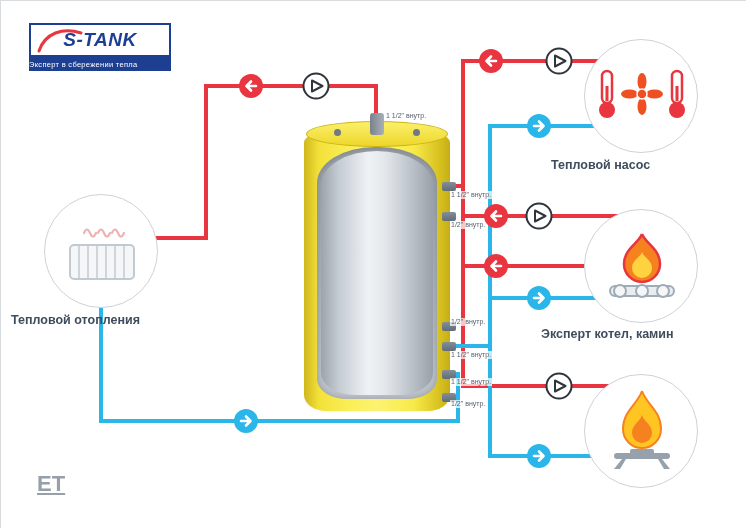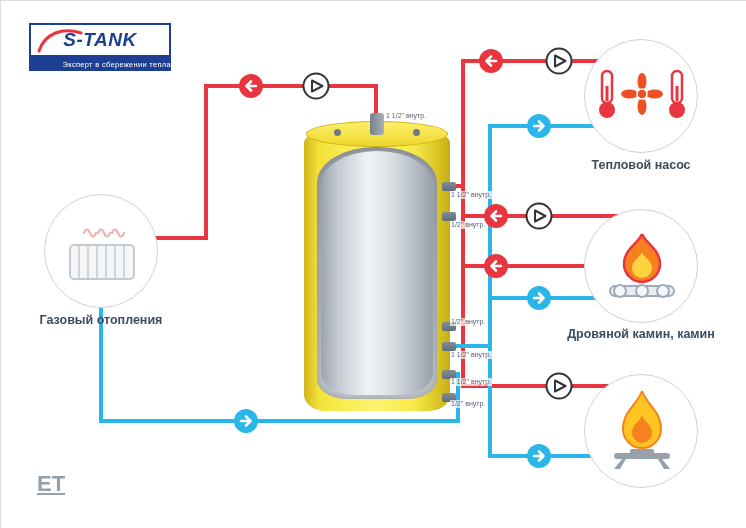--- a/index.html
+++ b/index.html
@@ -9,27 +9,27 @@
   svg.pipes{position:absolute;left:0;top:0;z-index:1;}
   .pipe-hot{stroke:var(--hot,#e8353f);stroke-width:4;fill:none;}
   .pipe-cold{stroke:var(--cold,#2bb6e9);stroke-width:4;fill:none;}
   
   .logo{position:absolute;left:28px;top:22px;width:142px;z-index:2;}
   .logo-box{position:relative;height:30px;border:2px solid var(--navy,#1d3f91);background:#fff;
             display:flex;align-items:center;justify-content:center;}
   .logo-box .brand{position:relative;z-index:1;font-weight:bold;font-style:italic;font-size:19px;
             color:var(--navy,#1d3f91);letter-spacing:.5px;}
   .logo-swoosh{position:absolute;left:2px;top:0;z-index:0;}
-  .logo-tagline{background:var(--navy,#1d3f91);color:#fff;font-size:7.5px;text-align:right;
+  .logo-tagline{background:var(--navy,#1d3f91);color:#fff;font-size:7.5px;text-align:left;
             padding:2.5px 0;letter-spacing:.3px;}
   
   .node{position:absolute;width:114px;height:114px;border-radius:50%;background:#fff;
         border:1.5px solid #ccd3d9;z-index:2;box-sizing:border-box;}
   .node-label{position:absolute;z-index:2;font-size:12.5px;font-weight:bold;color:#3e4d5d;
-        text-align:center;}
+        text-align:left;}
   
   .tank{position:absolute;left:303px;top:116px;width:146px;height:296px;z-index:2;}
   .tank > div{position:absolute;box-sizing:border-box;}
   .tank-body{left:0;top:18px;width:146px;height:276px;
      border-radius:12px 12px 22px 22px / 8px 8px 16px 16px;
      background:linear-gradient(90deg,#cfb71c 0%,#f3e13a 10%,#faee55 30%,#fdf371 50%,#f8ea4a 75%,#d9c322 92%,#c4ae16 100%);}
   .tank-lid{left:2px;top:4px;width:142px;height:26px;border-radius:50%;
      background:linear-gradient(180deg,#fbf06b,#edd62b);border:1px solid #cdb513;}
   .tank-cavity{left:13px;top:30px;width:120px;height:252px;
      border-radius:58px 58px 30px 30px / 36px 36px 20px 20px;
@@ -78,21 +78,21 @@
     <svg viewBox="0 0 80 70" style="position:absolute;left:17px;top:22px;width:80px;height:70px;">
       <g stroke="#efb3b3" stroke-width="2.2" fill="none" stroke-linecap="round">
         <path d="M22,16 q3,-7 6,0 q3,7 6,0"></path>
         <path d="M36,16 q3,-7 6,0 q3,7 6,0"></path>
         <path d="M50,16 q3,-7 6,0 q3,7 6,0"></path>
       </g>
       <rect x="8" y="28" width="64" height="34" rx="4" fill="#f4f6f8" stroke="#c2cad1" stroke-width="2"></rect>
       <path d="M17,28 V62 M26,28 V62 M35,28 V62 M44,28 V62 M53,28 V62 M62,28 V62" stroke="#c2cad1" stroke-width="1.5"></path>
     </svg>
   </div>
-  <div class="node-label" style="left:10px;top:312px;width:180px;">Газовый отопления</div>
+  <div class="node-label" style="left:10px;top:312px;width:180px;">Тепловой отопления</div>
 
   <div class="node" style="left:583px;top:38px;">
     <svg viewBox="0 0 96 56" style="position:absolute;left:9px;top:28px;width:96px;height:56px;">
       <g>
         <rect x="8" y="3" width="10" height="32" rx="5" fill="#fff" stroke="#e8353f" stroke-width="2.5"></rect>
         <rect x="11.5" y="18" width="3" height="15" fill="#e8353f"></rect>
         <circle cx="13" cy="42" r="8" fill="#e8353f"></circle>
       </g>
       <g fill="#ee4f23">
         <ellipse cx="48" cy="13.5" rx="4.5" ry="8.5"></ellipse>
@@ -115,21 +115,21 @@
       <path d="M42,6 C46,16 60,21 60,36 a18,18 0 1 1 -36,0 C24,21 38,16 42,6" fill="#f6821f" stroke="#e8353f" stroke-width="2.5" stroke-linejoin="round"></path>
       <path d="M42,24 C44,30 52,32 52,40 a10,10 0 1 1 -20,0 C32,32 40,30 42,24" fill="#ffd23f"></path>
       <g fill="#e9edf0" stroke="#9fabb6" stroke-width="2">
         <rect x="10" y="58" width="64" height="10" rx="5"></rect>
         <circle cx="20" cy="63" r="6" fill="#f4f6f8"></circle>
         <circle cx="42" cy="63" r="6" fill="#f4f6f8"></circle>
         <circle cx="63" cy="63" r="6" fill="#f4f6f8"></circle>
       </g>
     </svg>
   </div>
-  <div class="node-label" style="left:540px;top:326px;width:200px;">Дровяной камин, камин</div>
+  <div class="node-label" style="left:540px;top:326px;width:200px;">Эксперт котел, камин</div>
 
   <div class="node" style="left:583px;top:373px;">
     <svg viewBox="0 0 84 84" style="position:absolute;left:15px;top:12px;width:84px;height:84px;">
       <path d="M42,4 C47,18 61,24 61,42 a19,19 0 1 1 -38,0 C23,24 37,18 42,4" fill="#ffc623" stroke="#f6821f" stroke-width="2"></path>
       <path d="M42,28 C44,35 52,37 52,46 a10,10 0 1 1 -20,0 C32,37 40,35 42,28" fill="#f6821f"></path>
       <g fill="#97a1ab">
         <rect x="30" y="62" width="24" height="6" rx="2"></rect>
         <rect x="14" y="66" width="56" height="6" rx="3"></rect>
         <path d="M22,72 L14,82 h6 l6,-10 z"></path>
         <path d="M62,72 L70,82 h-6 l-6,-10 z"></path>

